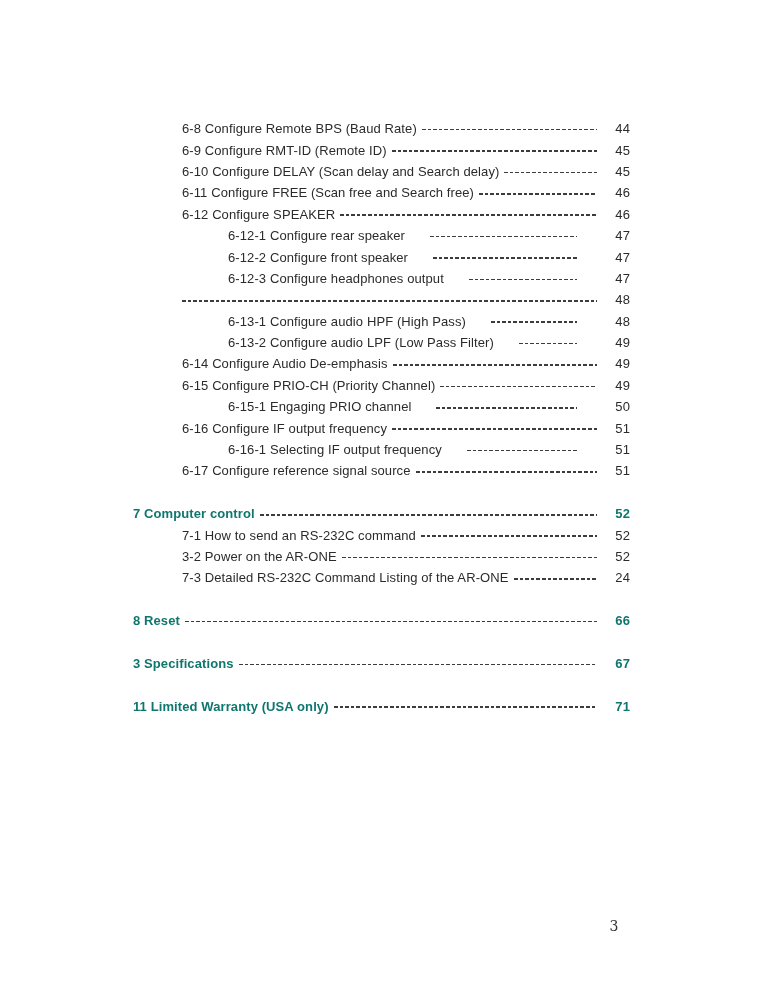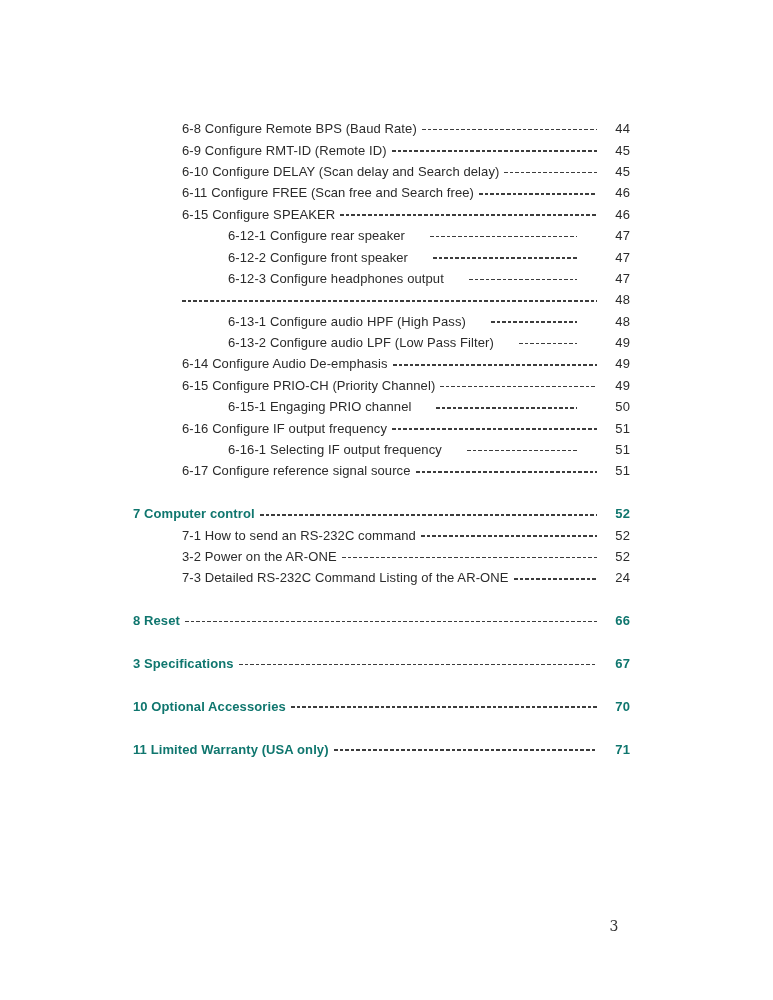--- a/index.html
+++ b/index.html
@@ -93,21 +93,21 @@
         <span class="toc-label">6-10 Configure DELAY (Scan delay and Search delay)</span>
         <span class="leader"></span>
         <span class="toc-page">45</span>
       </div>
       <div class="toc-row level-2">
         <span class="toc-label">6-11 Configure FREE (Scan free and Search free)</span>
         <span class="leader"></span>
         <span class="toc-page">46</span>
       </div>
       <div class="toc-row level-2">
-        <span class="toc-label">6-15 Configure SPEAKER</span>
+        <span class="toc-label">6-12 Configure SPEAKER</span>
         <span class="leader"></span>
         <span class="toc-page">46</span>
       </div>
       <div class="toc-row level-3">
         <span class="toc-label">6-12-1 Configure rear speaker</span>
         <span class="leader"></span>
         <span class="toc-page">47</span>
       </div>
       <div class="toc-row level-3">
         <span class="toc-label">6-12-2 Configure front speaker</span>
@@ -185,25 +185,20 @@
       </div>
       <div class="toc-row level-1 bold gap">
         <span class="toc-label">8 Reset</span>
         <span class="leader"></span>
         <span class="toc-page">66</span>
       </div>
       <div class="toc-row level-1 bold gap">
         <span class="toc-label">3 Specifications</span>
         <span class="leader"></span>
         <span class="toc-page">67</span>
-      </div>
-      <div class="toc-row level-1 bold gap">
-        <span class="toc-label">10 Optional Accessories</span>
-        <span class="leader"></span>
-        <span class="toc-page">70</span>
       </div>
       <div class="toc-row level-1 bold gap">
         <span class="toc-label">11 Limited Warranty (USA only)</span>
         <span class="leader"></span>
         <span class="toc-page">71</span>
       </div>
     </div>
   <div class="footer-page-number">3</div>
 </div>
 

